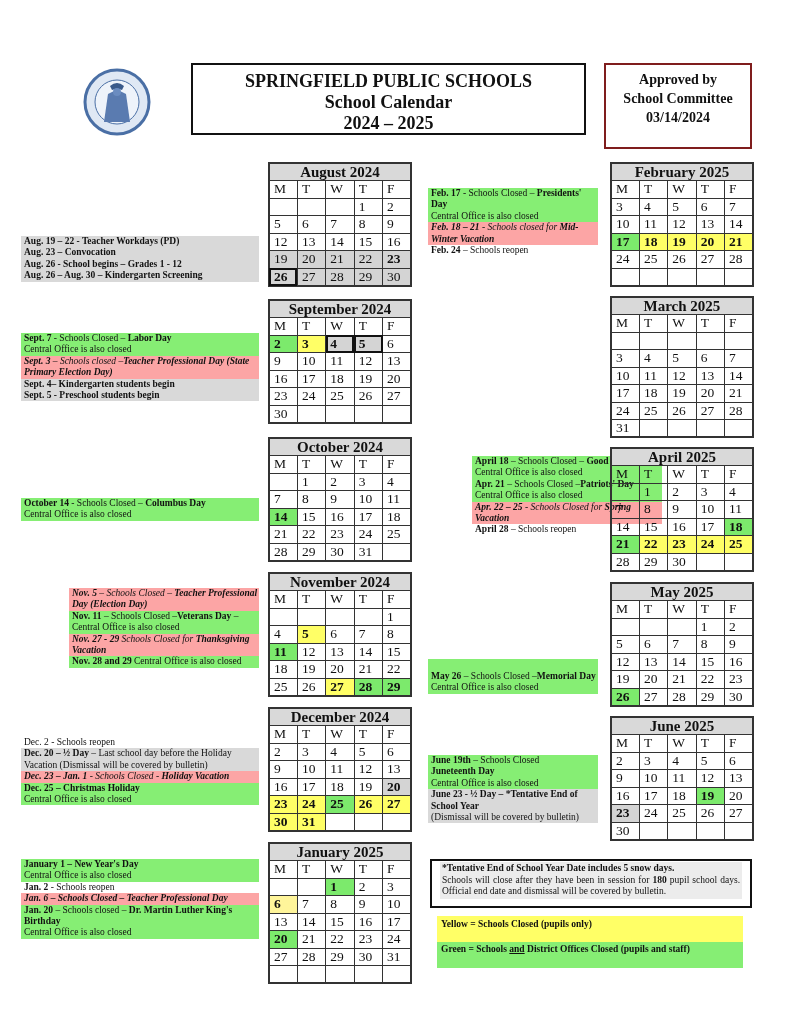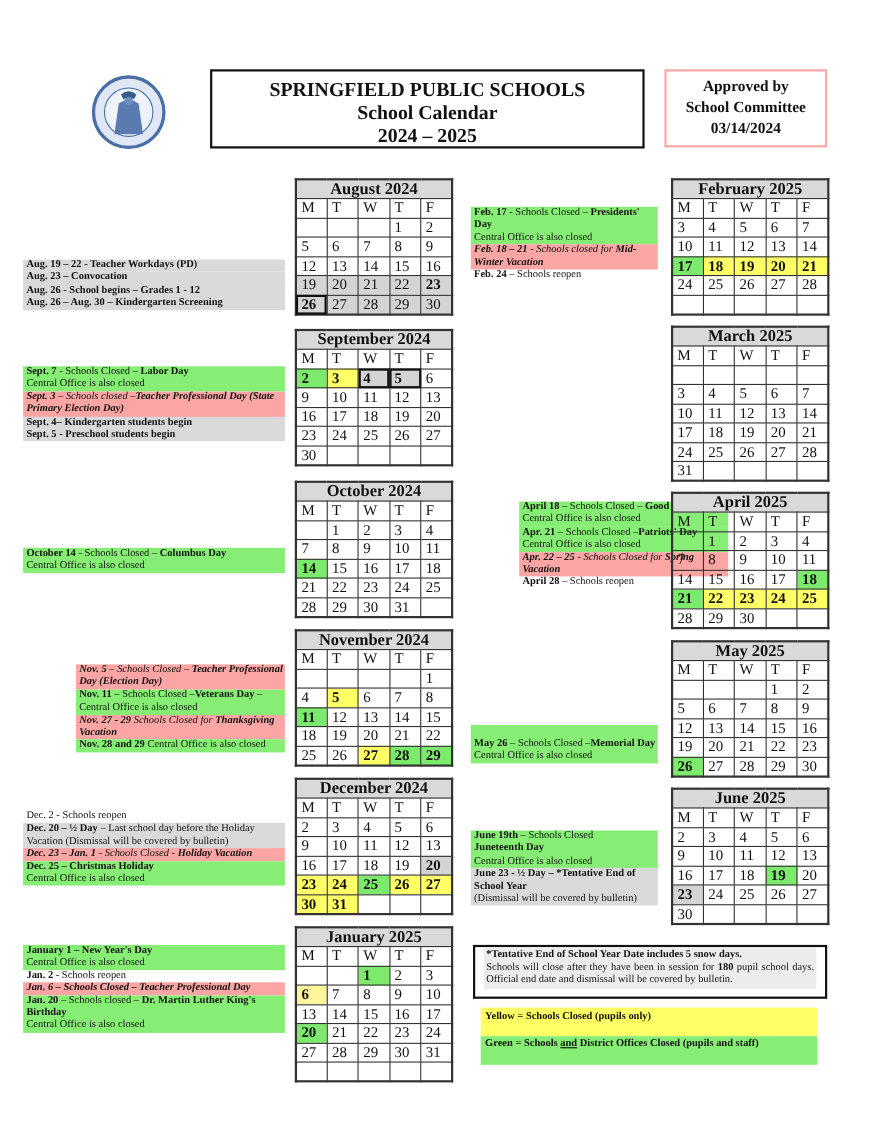--- a/index.html
+++ b/index.html
@@ -2,22 +2,22 @@
 <html><head>
 <meta charset="utf-8">
 <style>
   * { box-sizing: border-box; margin: 0; padding: 0; }
   html, body { width: 791px; height: 1024px; background: #fff; overflow: hidden; }
   body { position: relative; font-family: "Liberation Serif", "DejaVu Serif", serif; color: #111; }
 
   .logo { position: absolute; left: 80px; top: 68px; width: 74px; height: 68px; }
   .title-box { position: absolute; left: 191px; top: 63px; width: 395px; height: 72px;
     border: 2px solid #111; text-align: center; font-weight: bold; font-size: 18px; line-height: 21px; padding-top: 6px; }
-  .approved-box { position: absolute; left: 604px; top: 63px; width: 148px; height: 71px;
-    border: 2px solid #fca5a5; text-align: center; font-weight: bold; font-size: 14px; line-height: 19px; padding-top: 5px; }
+  .approved-box { position: absolute; left: 604px; top: 63px; width: 148px; height: 86px;
+    border: 2px solid #7f1d1d; text-align: center; font-weight: bold; font-size: 14px; line-height: 19px; padding-top: 5px; }
 
   .cal { position: absolute; border-collapse: collapse; border: 2px solid #333; }
   .cal td { border: 1px solid #333; width: 28.4px; height: 17.5px; font-size: 13.5px; line-height: 16px; padding: 0 0 0 4px; vertical-align: middle; }
   .cal td.cal-title { background: #d9d9d9; font-weight: bold; font-size: 15px; text-align: center; padding: 0; height: 17px; border-bottom: 1px solid #333; }
   .cal td.dow { padding-left: 4px; }
   .cal td.y { background: #ffff66; font-weight: bold; }
   .cal td.g { background: #7cea6c; font-weight: bold; }
   .cal td.gr { background: #d4d4d4; }
   .cal td.b { font-weight: bold; }
   .cal td.box { outline: 2px solid #111; outline-offset: -2px; }
@@ -68,21 +68,21 @@
   <span class="note g"><b>Sept. 7</b><span> - Schools Closed – </span><b>Labor Day</b><br><span>Central Office is also closed</span></span>
   <span class="note y"><b>Sept. 3</b><span> – Schools closed –</span><b>Teacher Professional Day (State Primary Election Day)</b></span>
   <span class="note gr"><b>Sept. 4– Kindergarten students begin</b></span>
   <span class="note gr"><b>Sept. 5 - Preschool students begin</b></span>
 </div>
 
 <div class="notes" style="left:21px; top:498px; width:238px;">
   <span class="note g"><b>October 14</b><span> - Schools Closed – </span><b>Columbus Day</b><br><span>Central Office is also closed</span></span>
 </div>
 
-<div class="notes" style="left:21px; top:604px; width:238px;padding-left:48px;">
+<div class="notes" style="left:21px; top:588px; width:238px;padding-left:48px;">
   <span class="note y"><b>Nov. 5</b><span> – Schools Closed – </span><b>Teacher Professional Day (Election Day)</b></span>
   <span class="note g"><b>Nov. 11</b><span> – Schools Closed –</span><b>Veterans Day</b><span> – Central Office is also closed</span></span>
   <span class="note y"><b>Nov. 27 - 29</b><span> Schools Closed for </span><b>Thanksgiving Vacation</b></span>
   <span class="note g"><b>Nov. 28 and 29</b><span> Central Office is also closed</span></span>
 </div>
 
 <div class="notes" style="left:21px; top:737px; width:238px;">
   <span class="note"><span>Dec. 2 - Schools reopen</span></span>
   <span class="note gr"><b>Dec. 20 – ½ Day</b><span> – Last school day before the Holiday Vacation (Dismissal will be covered by bulletin)</span></span>
   <span class="note y"><b>Dec. 23 – Jan. 1</b><span> - Schools Closed - </span><b>Holiday Vacation</b></span>

